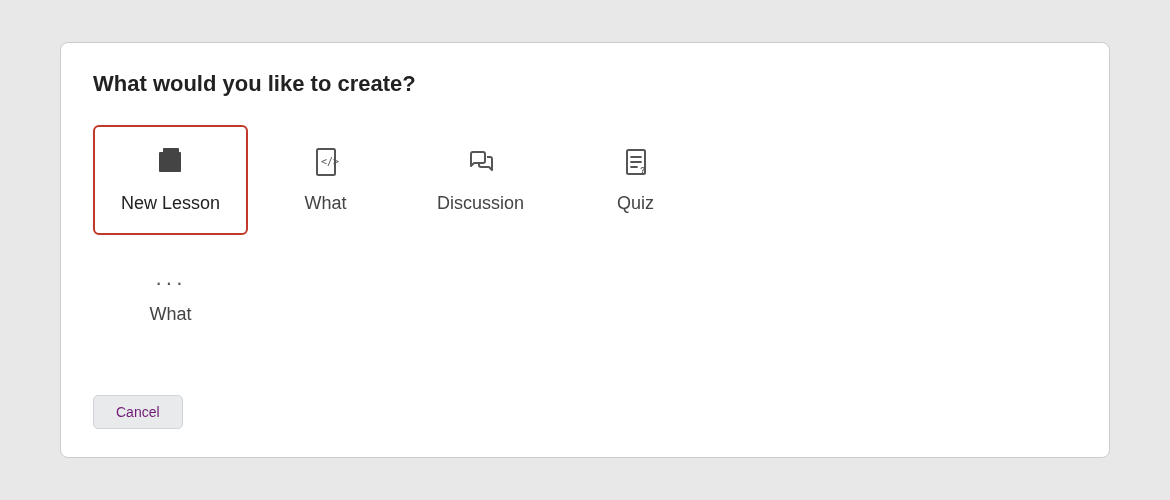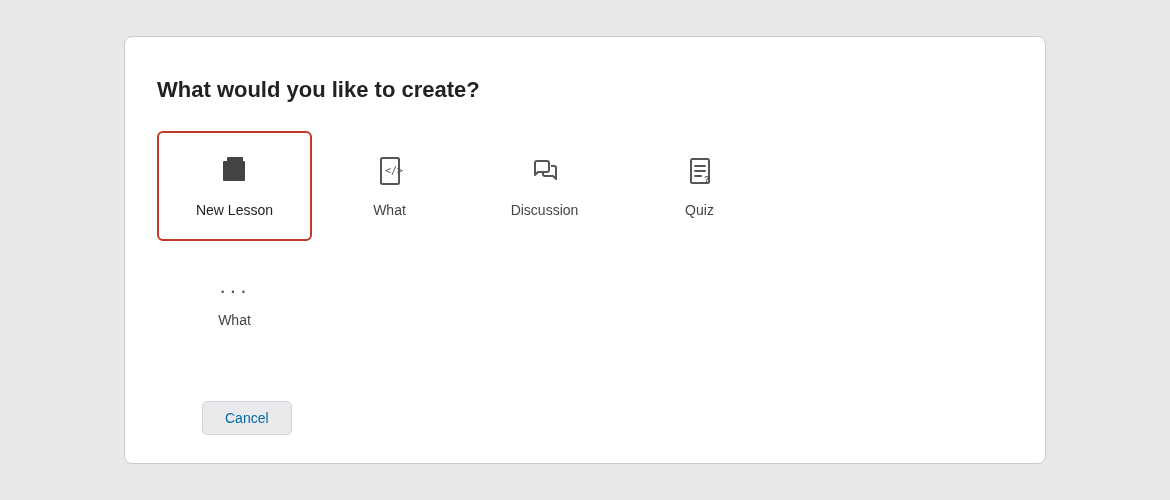--- a/index.html
+++ b/index.html
@@ -9,22 +9,22 @@
       justify-content: center;
       align-items: center;
       width: 1170px;
       height: 500px;
       font-family: -apple-system, BlinkMacSystemFont, 'Segoe UI', Arial, sans-serif;
     }
     .dialog {
       background: #fff;
       border: 1px solid #ccc;
       border-radius: 8px;
-      padding: 40px 32px 28px 32px;
-      width: 922px;
+      padding: 28px 32px 28px 32px;
+      width: 1050px;
       min-height: 380px;
       display: flex;
       flex-direction: column;
     }
     .dialog-title {
       font-size: 22px;
       font-weight: 600;
       color: #222;
       margin-bottom: 28px;
     }
@@ -51,21 +51,21 @@
     }
     .item-btn.selected {
       border: 2px solid #c0392b;
     }
     .item-icon {
       font-size: 28px;
       color: #555;
       line-height: 1;
     }
     .item-label {
-      font-size: 14px;
+      font-size: 18px;
       color: #444;
       text-align: center;
     }
     .item-btn.selected .item-label {
       color: #222;
     }
     .row2 {
       display: flex;
       flex-direction: row;
       gap: 0;
@@ -76,23 +76,22 @@
       align-items: flex-end;
       flex: 1;
       padding-top: 18px;
     }
     .cancel-btn {
       background: #e9eaec;
       border: 1px solid #d0d3d8;
       border-radius: 5px;
       padding: 8px 22px;
       font-size: 14px;
-      color: #0369a1;
+      color: #701a75;
       cursor: pointer;
-      margin-left: 45px;
     }
     
     .icon-svg {
       width: 32px;
       height: 32px;
       color: #555;
     }
   </style>
 </head>
 <body>

